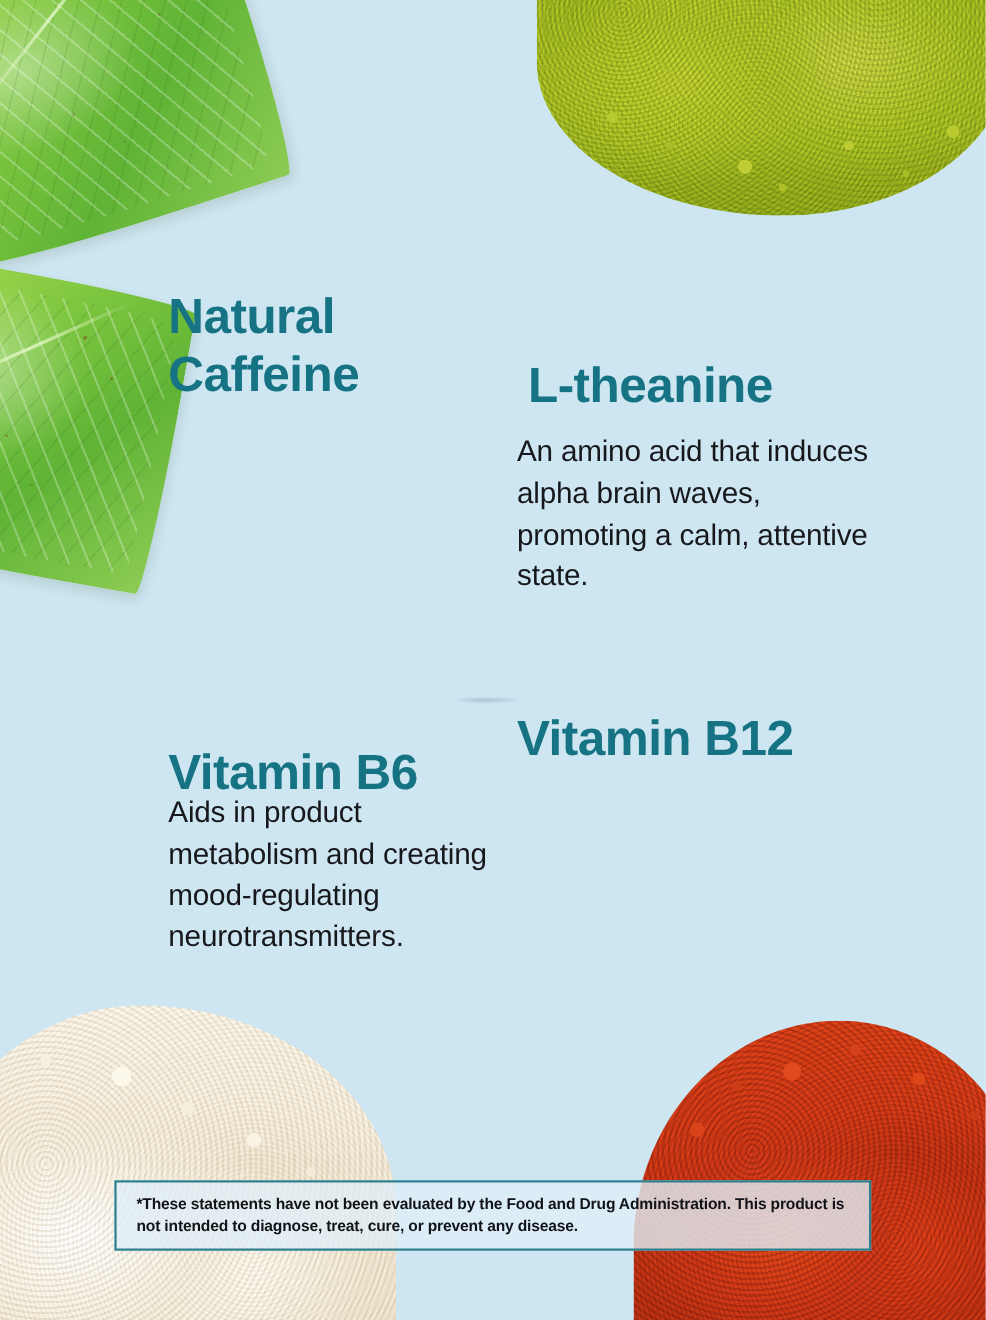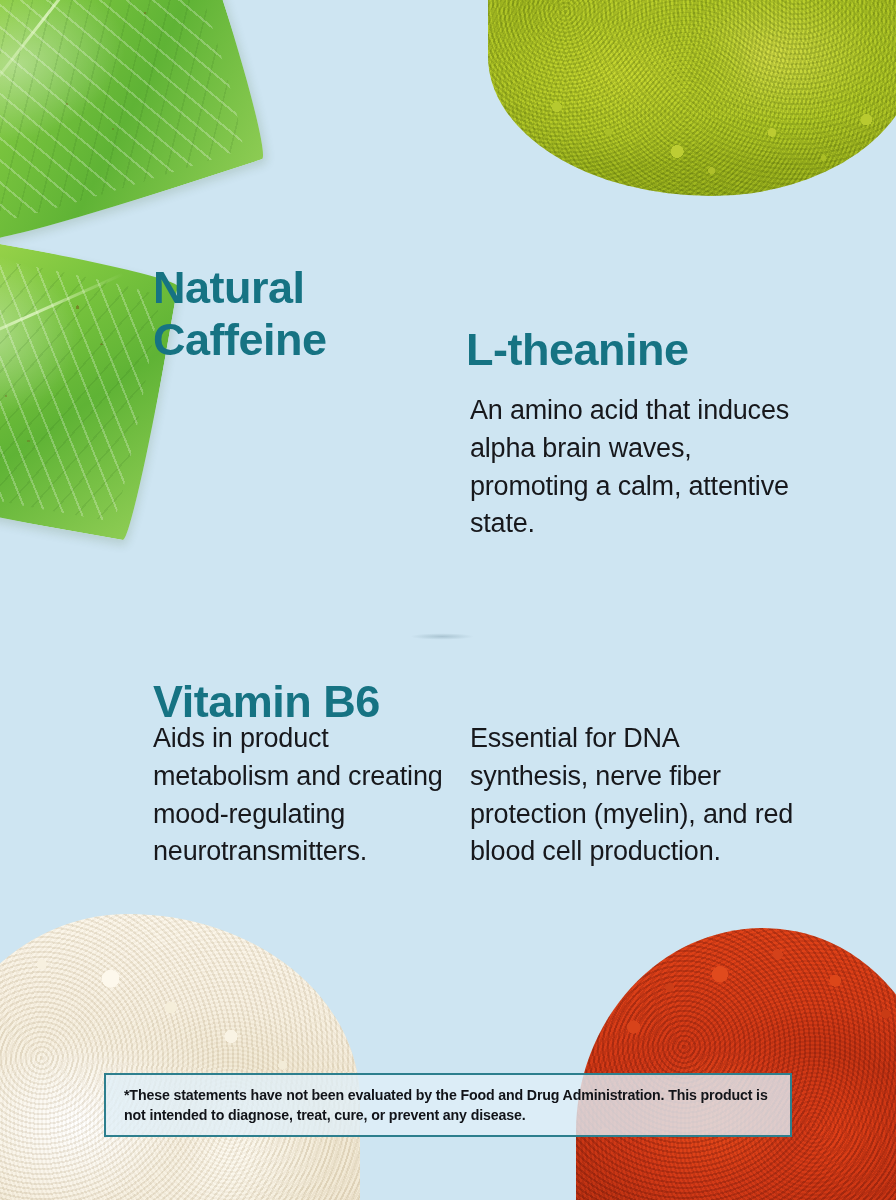--- a/index.html
+++ b/index.html
@@ -164,21 +164,21 @@
     color:#17181c;
     font-size:27px;
     line-height:1.40;
     letter-spacing:-0.2px;
     margin:0;
   }
 
   
   #h-caffeine{position:absolute;left:153px;top:262px;width:310px;}
   #p-caffeine{position:absolute;left:153px;top:392px;width:300px;}
-  #h-theanine{position:absolute;left:466px;top:324px;width:330px;}
+  #h-theanine{position:absolute;left:480px;top:324px;width:330px;}
   #p-theanine{position:absolute;left:470px;top:392px;width:330px;}
 
   
   #h-b6{position:absolute;left:153px;top:676px;width:310px;}
   #p-b6{position:absolute;left:153px;top:720px;width:300px;}
   #h-b12{position:absolute;left:470px;top:645px;width:330px;}
   #p-b12{position:absolute;left:470px;top:720px;width:330px;}
 
   
   .pouch-wrap{
@@ -287,21 +287,21 @@
   <div class="content">
 
     <h2 id="h-caffeine" class="heading">Natural Caffeine</h2>
 
     <h2 id="h-theanine" class="heading">L-theanine</h2>
     <p id="p-theanine" class="body-text">An amino acid that induces alpha brain waves, promoting a calm, attentive state.</p>
 
     <h2 id="h-b6" class="heading">Vitamin B6</h2>
     <p id="p-b6" class="body-text">Aids in product metabolism and creating mood-regulating neurotransmitters.</p>
 
-    <p id="p-b12" class="body-text">Essential for DNA synthesis, nerve fiber protection (myelin), and red blood cell production.</p>
+    <h2 id="h-b12" class="heading">Vitamin B12</h2>
 
     <div class="pouch-shadow"></div>
 
     <div class="disclaimer">
       <p class="disclaimer-text">*These statements have not been evaluated by the Food and Drug Administration. This product is not intended to diagnose, treat, cure, or prevent any disease.</p>
     </div>
 
   </div>
 </div>
 

